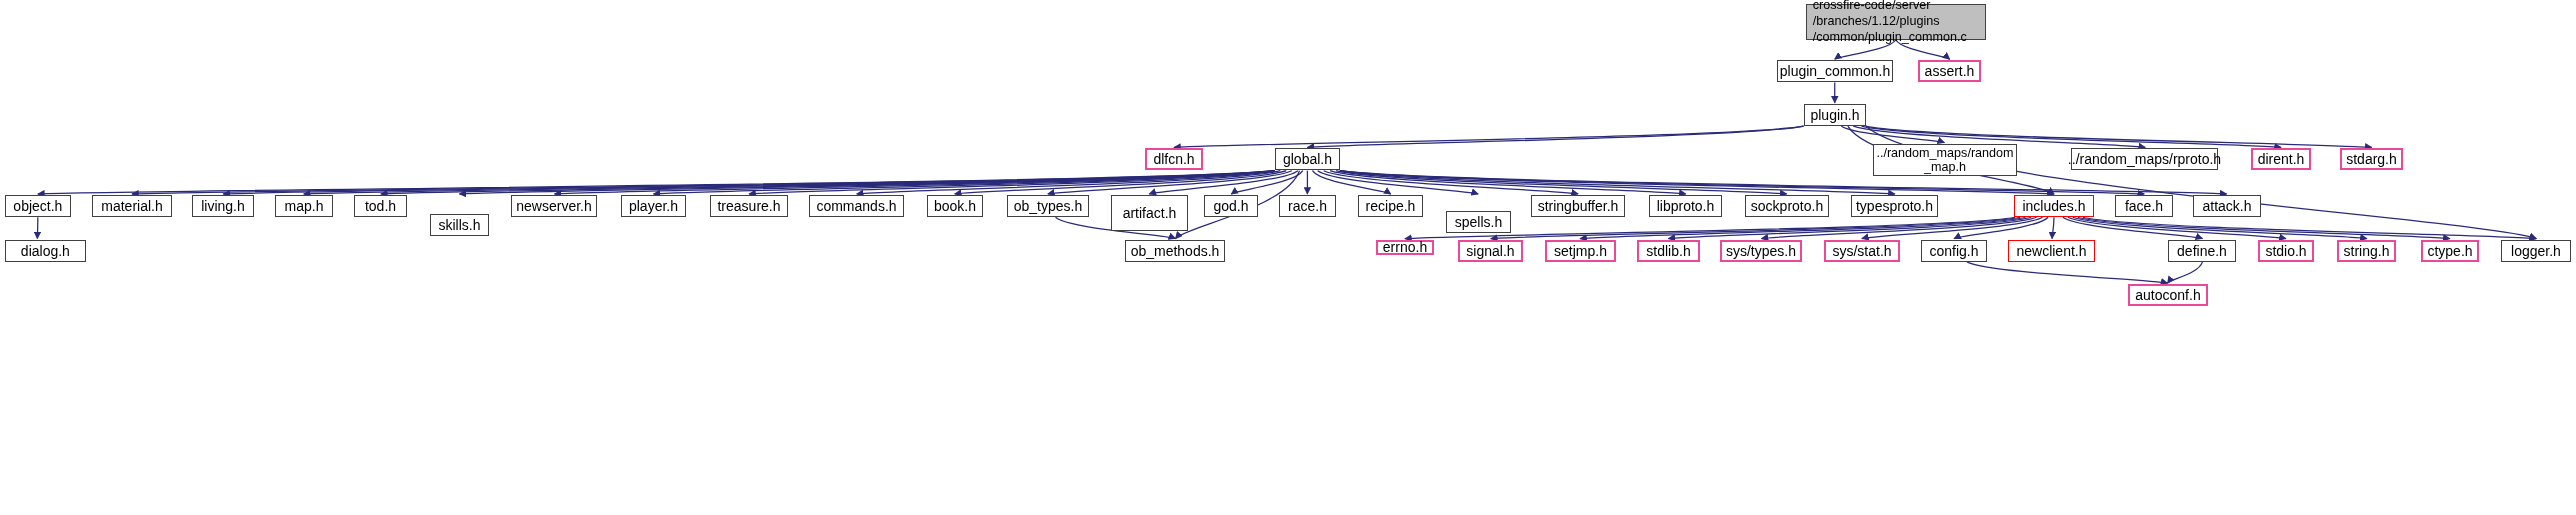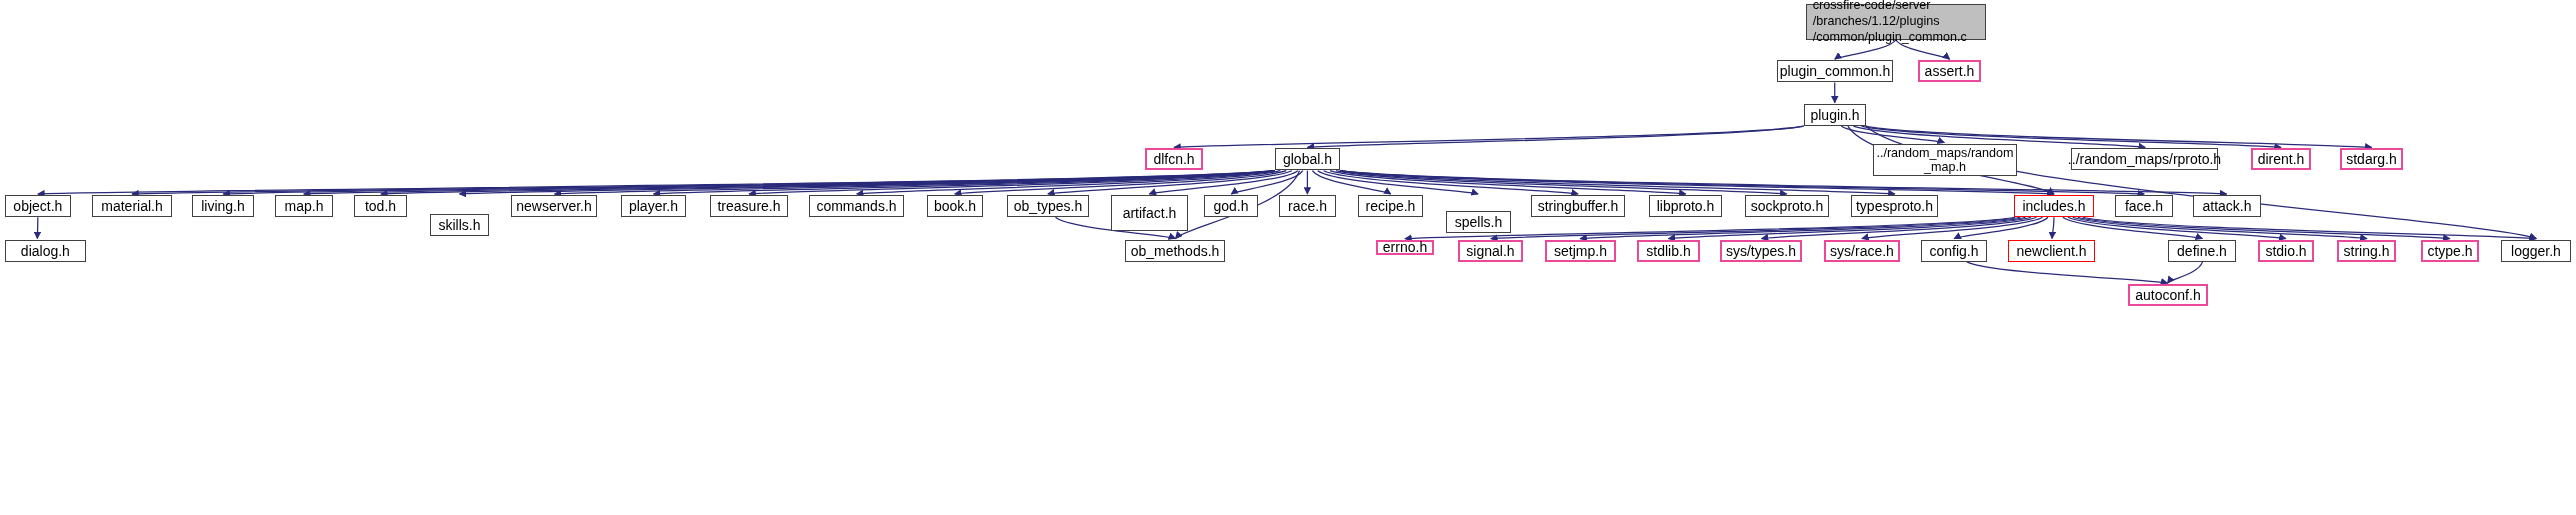--- a/index.html
+++ b/index.html
@@ -153,21 +153,21 @@
       <div class="node red" style="left: 2014px; top: 195px; width: 80px; height: 22px;">includes.h</div>
       <div class="node dark" style="left: 2115px; top: 195px; width: 58px; height: 22px;">face.h</div>
       <div class="node dark" style="left: 2193px; top: 195px; width: 68px; height: 22px;">attack.h</div>
       <div class="node dark" style="left: 4.9px; top: 240px; width: 81px; height: 22px;">dialog.h</div>
       <div class="node dark" style="left: 1125px; top: 240px; width: 100px; height: 22px;">ob_methods.h</div>
       <div class="node light" style="left: 1376px; top: 240px; width: 58px; height: 15px;">errno.h</div>
       <div class="node light" style="left: 1458px; top: 240px; width: 65px; height: 22px;">signal.h</div>
       <div class="node light" style="left: 1545px; top: 240px; width: 71px; height: 22px;">setjmp.h</div>
       <div class="node light" style="left: 1637px; top: 240px; width: 63px; height: 22px;">stdlib.h</div>
       <div class="node light" style="left: 1720px; top: 240px; width: 82px; height: 22px;">sys/types.h</div>
-      <div class="node light" style="left: 1824px; top: 240px; width: 76px; height: 22px;">sys/race.h</div>
+      <div class="node light" style="left: 1824px; top: 240px; width: 76px; height: 22px;">sys/stat.h</div>
       <div class="node dark" style="left: 1921px; top: 240px; width: 66px; height: 22px;">config.h</div>
       <div class="node red" style="left: 2008px; top: 240px; width: 87px; height: 22px;">newclient.h</div>
       <div class="node dark" style="left: 2168px; top: 240px; width: 68px; height: 22px;">define.h</div>
       <div class="node light" style="left: 2258px; top: 240px; width: 56px; height: 22px;">stdio.h</div>
       <div class="node light" style="left: 2337px; top: 240px; width: 59px; height: 22px;">string.h</div>
       <div class="node light" style="left: 2421px; top: 240px; width: 58px; height: 22px;">ctype.h</div>
       <div class="node dark" style="left: 2501px; top: 240px; width: 70px; height: 22px;">logger.h</div>
       <div class="node light" style="left: 2128px; top: 284px; width: 80px; height: 22px;">autoconf.h</div>
     </div>
 </div>

